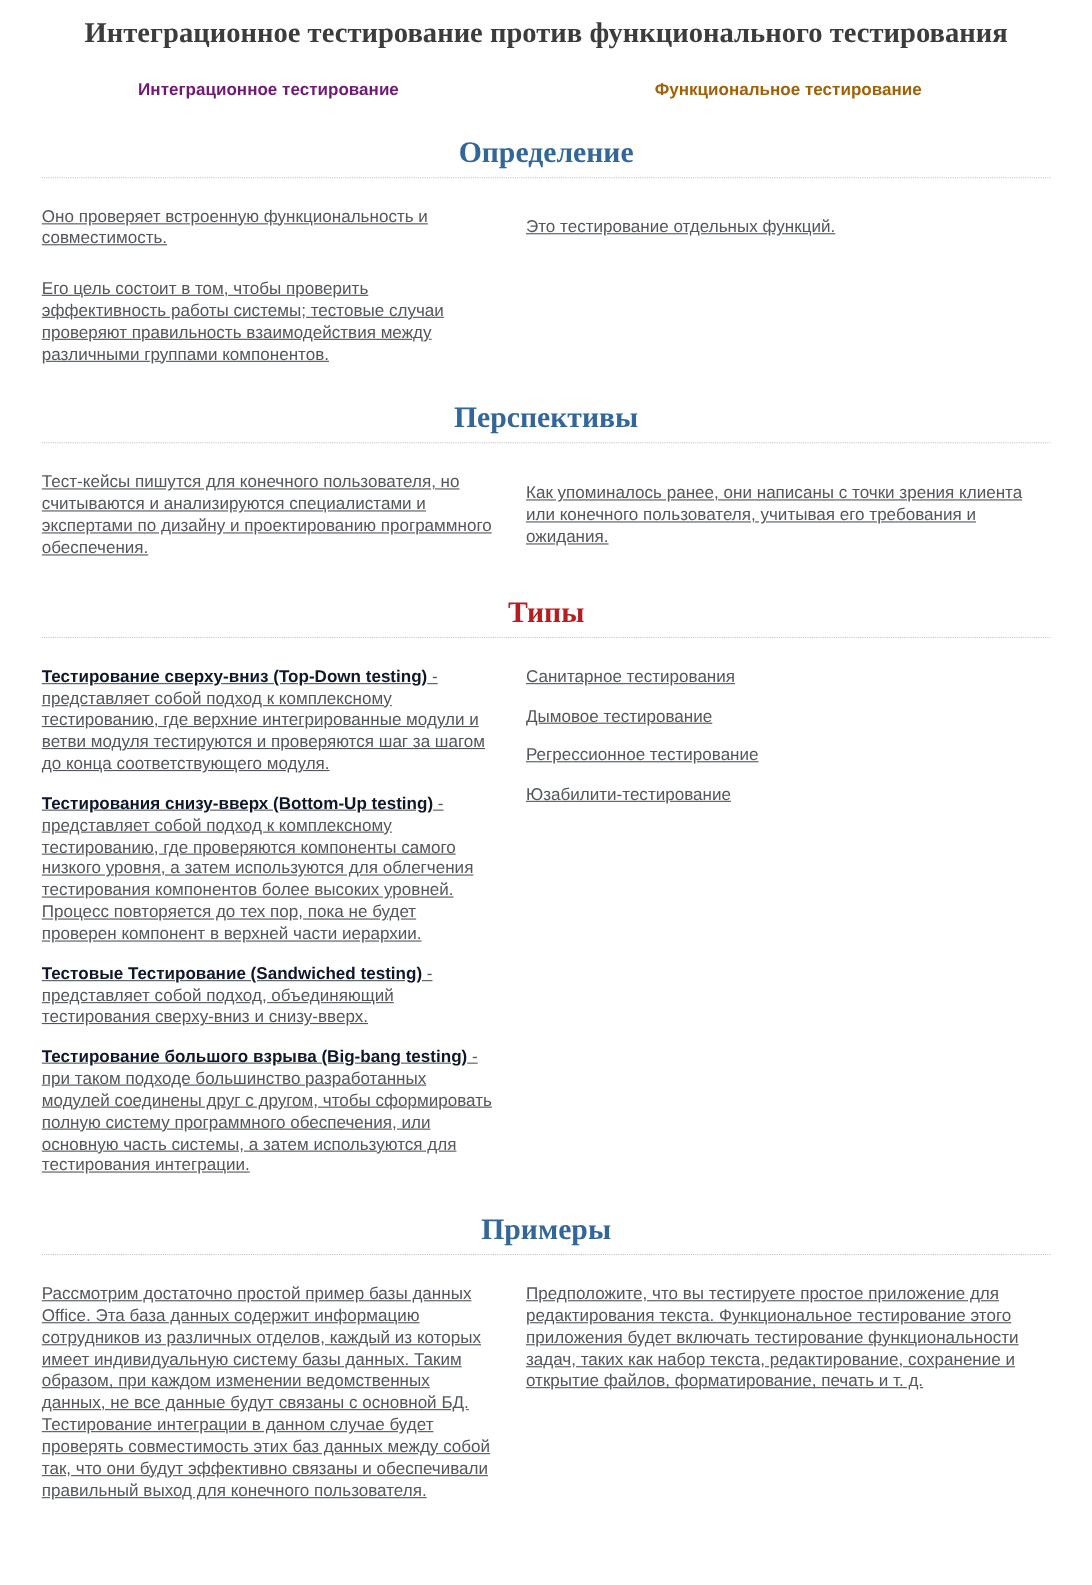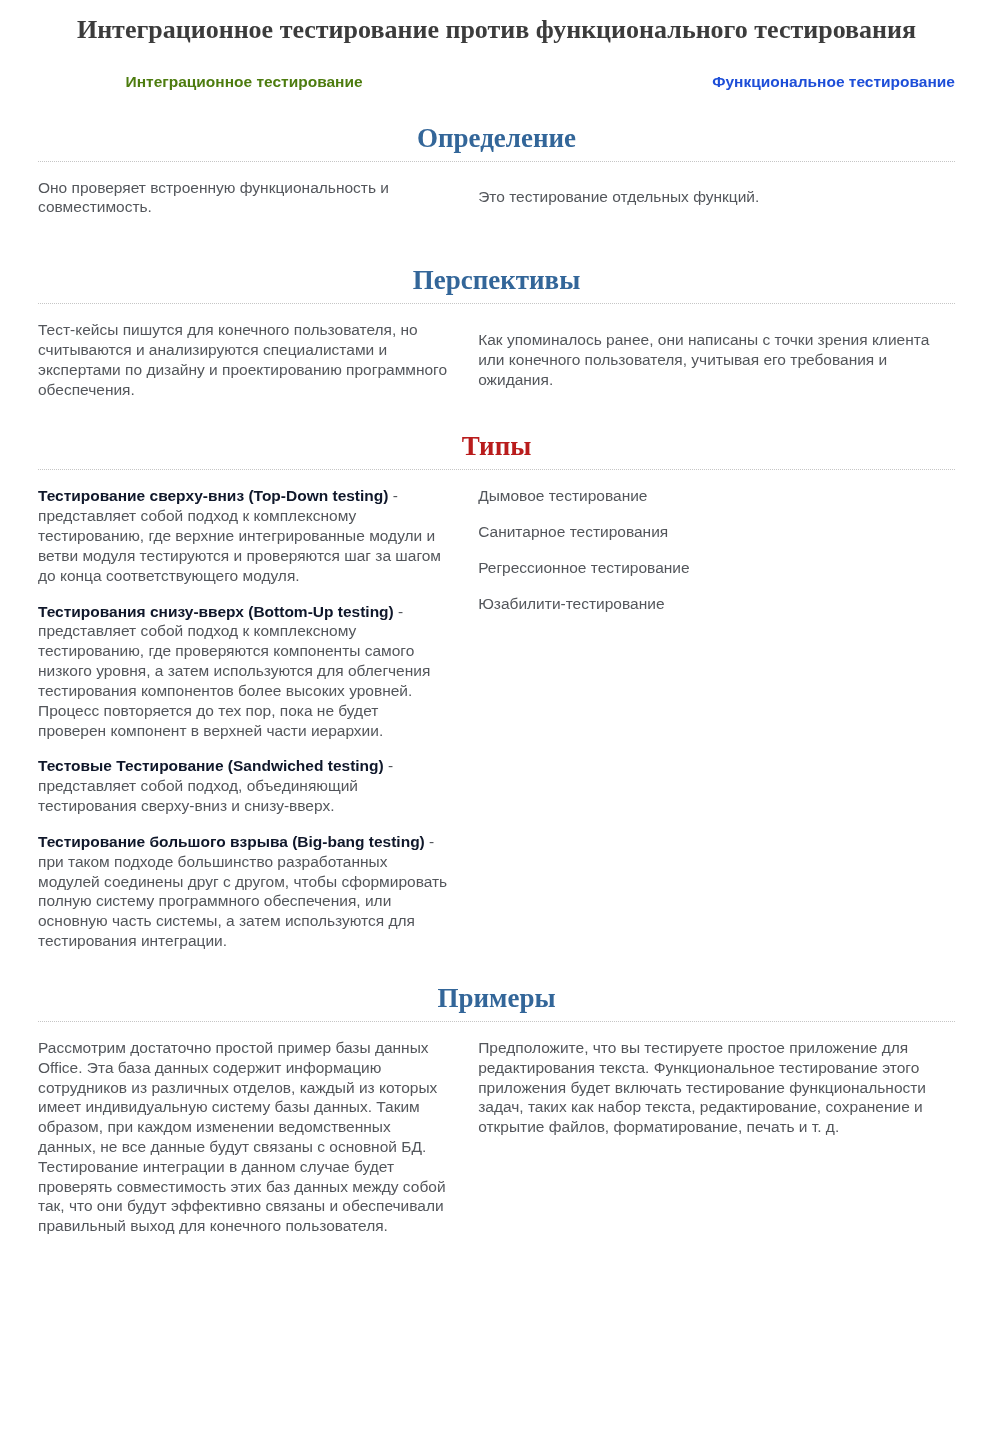--- a/index.html
+++ b/index.html
@@ -37,59 +37,63 @@
     text-align: center;
     color: #336699;
     margin: 32px 38px 0 38px;
     padding-bottom: 7px;
     border-bottom: 1px dotted #c6c6c6;
   }
 
   .row {
     display: flex;
     align-items: flex-start;
-    margin: 16px 38px 0 38px;
+    margin: 26px 38px 0 38px;
     font-size: 15.5px;
     line-height: 1.28;
+    text-decoration: underline;
   }
   .row.center { align-items: center; }
   .col { box-sizing: border-box; }
   .col-l { width: 48%; padding-right: 30px; }
   .col-r { width: 52%; padding-right: 14px; }
 
   p.para { margin: 0 0 16px 0; }
   .col p.para:last-child { margin-bottom: 0; }
   p.para b { font-weight: bold; color: #0f172a; }
 </style>
 </head>
 <body>
 
 <div class="page">
 
   <h1 class="title" style="color: rgb(60, 60, 60);">Интеграционное тестирование против функционального тестирования</h1>
 
   <div class="cols-header">
-    <div class="hcol-l" style="color: #4d7c0f;">Интеграционное тестирование</div>
-    <div class="hcol-r" style="color: #1d4ed8; text-align: right;">Функциональное тестирование</div>
+    <div class="hcol-l" style="color: #701a75;">Интеграционное тестирование</div>
+    <div class="hcol-r" style="color: #a16207;">Функциональное тестирование</div>
   </div>
 
   <section>
     <h2 class="sec-h" style="color: rgb(51, 102, 153);">Определение</h2>
     <div class="row center">
       <div class="col col-l">
         <p class="para">Оно проверяет встроенную функциональность и совместимость.</p>
       </div>
       <div class="col col-r">
         <p class="para">Это тестирование отдельных функций.</p>
       </div>
     </div>
   </section>
 
   <section>
     <div class="row center">
+      <div class="col col-l">
+        <p class="para">Его цель состоит в том, чтобы проверить эффективность работы системы; тестовые случаи проверяют правильность взаимодействия между различными группами компонентов.</p>
+      </div>
     </div>
   </section>
 
   <section>
     <h2 class="sec-h" style="color: rgb(51, 102, 153);">Перспективы</h2>
     <div class="row center">
       <div class="col col-l">
         <p class="para">Тест-кейсы пишутся для конечного пользователя, но считываются и анализируются специалистами и экспертами по дизайну и проектированию программного обеспечения.</p>
       </div>
       <div class="col col-r">
@@ -101,22 +105,22 @@
   <section>
     <h2 class="sec-h" style="color: #b91c1c;">Типы</h2>
     <div class="row">
       <div class="col col-l">
         <p class="para"><b>Тестирование сверху-вниз (Top-Down testing)</b><span> - представляет собой подход к комплексному тестированию, где верхние интегрированные модули и ветви модуля тестируются и проверяются шаг за шагом до конца соответствующего модуля.</span></p>
         <p class="para"><b>Тестирования снизу-вверх (Bottom-Up testing)</b><span> - представляет собой подход к комплексному тестированию, где проверяются компоненты самого низкого уровня, а затем используются для облегчения тестирования компонентов более высоких уровней. Процесс повторяется до тех пор, пока не будет проверен компонент в верхней части иерархии.</span></p>
         <p class="para"><b>Тестовые Тестирование (Sandwiched testing)</b><span> - представляет собой подход, объединяющий тестирования сверху-вниз и снизу-вверх.</span></p>
         <p class="para"><b>Тестирование большого взрыва (Big-bang testing)</b><span> - при таком подходе большинство разработанных модулей соединены друг с другом, чтобы сформировать полную систему программного обеспечения, или основную часть системы, а затем используются для тестирования интеграции.</span></p>
       </div>
       <div class="col col-r">
+        <p class="para">Санитарное тестирования</p>
         <p class="para">Дымовое тестирование</p>
-        <p class="para">Санитарное тестирования</p>
         <p class="para">Регрессионное тестирование</p>
         <p class="para">Юзабилити-тестирование</p>
       </div>
     </div>
   </section>
 
   <section>
     <h2 class="sec-h" style="color: rgb(51, 102, 153);">Примеры</h2>
     <div class="row">
       <div class="col col-l">

